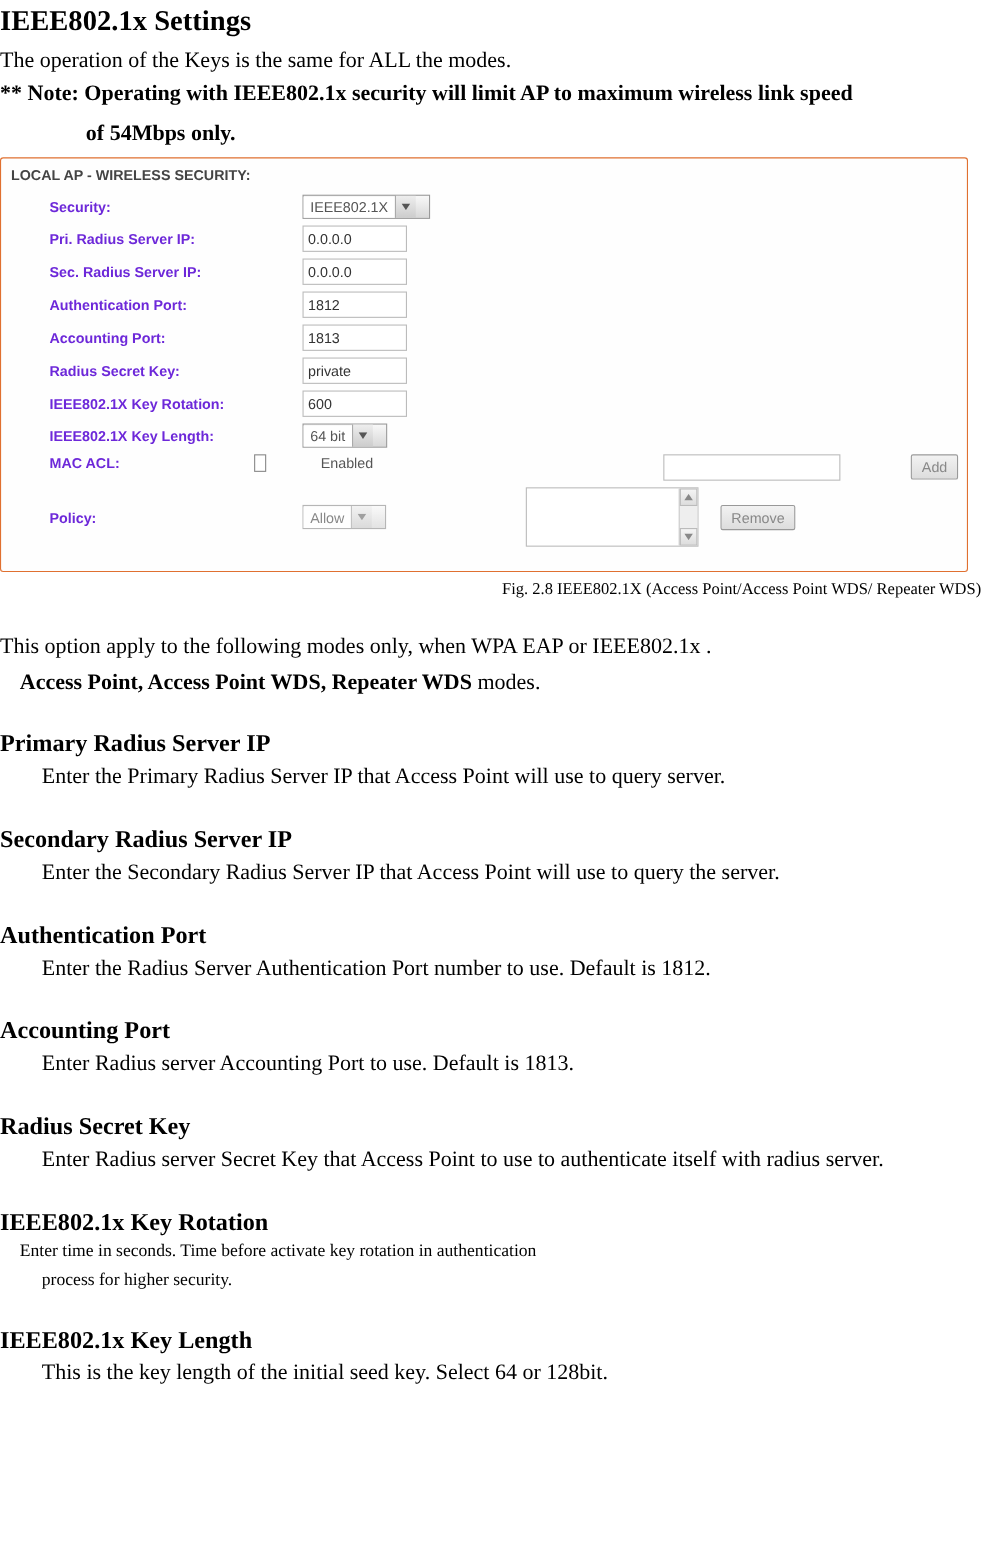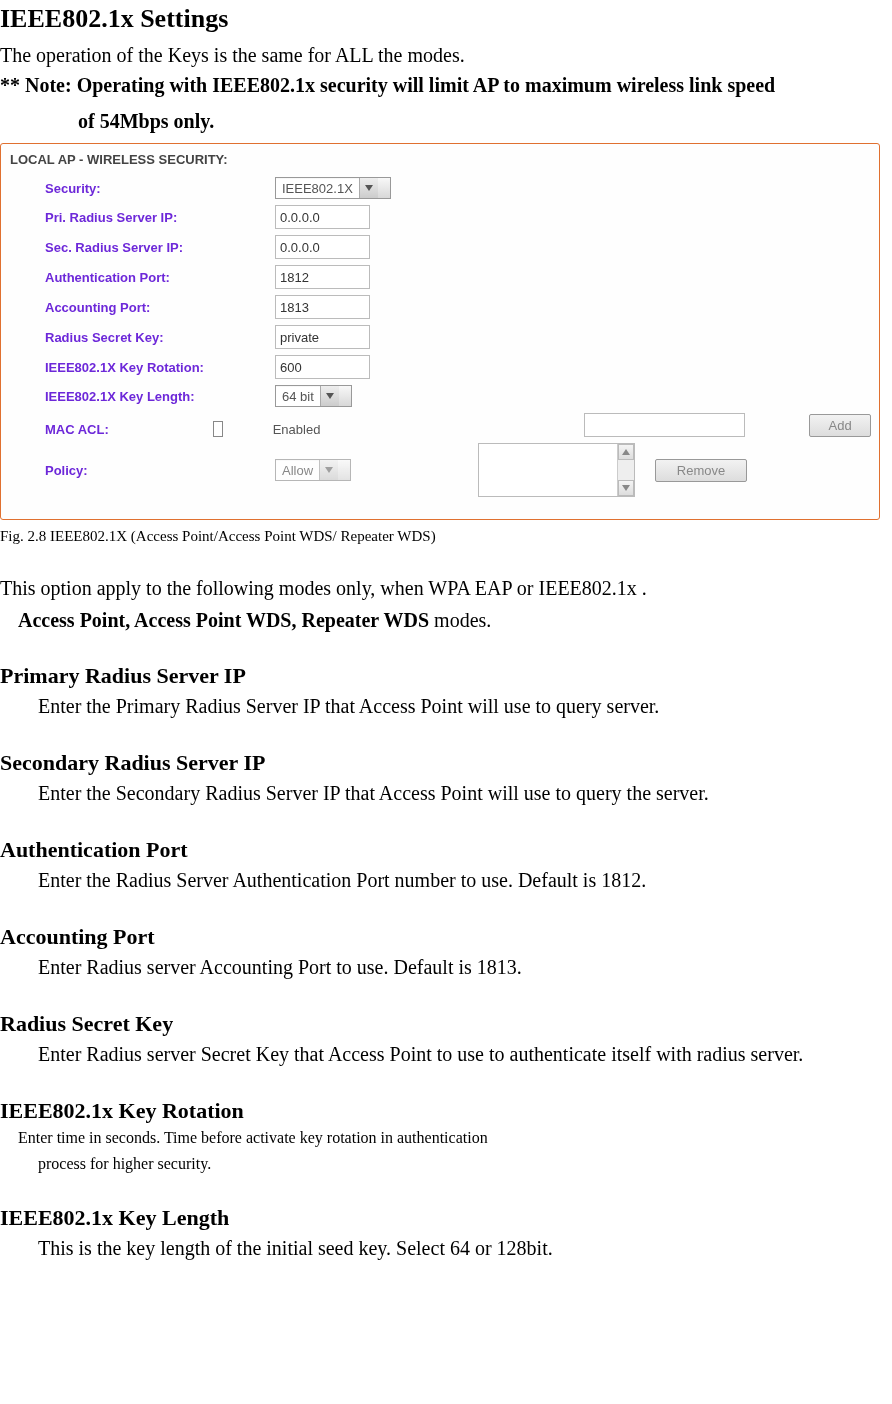--- a/index.html
+++ b/index.html
@@ -98,35 +98,35 @@
     .dropdown-btn svg { display:block; }
     .checkbox {
       width: 14px;
       height: 14px;
       border: 1px solid #888;
       background: #fff;
       display: inline-block;
       margin-right: 6px;
     }
     .mac-row {
-      align-items: flex-end;
+      align-items: flex-start;
       gap: 44px;
     }
     .mac-input {
       width: 155px;
       height: 20px;
       border: 1px solid #bbb;
       margin-left: 220px;
       margin-right: 20px;
     }
     .btn {
       border: 1px solid #999;
       background: linear-gradient(#f2f2f2,#ddd);
       color: #888;
-      padding: 3px 12px;
+      padding: 3px 0;
       font-size: 13px;
       font-family: Verdana, Arial, sans-serif;
       border-radius: 2px;
       width: 66px;
       text-align: center;
     }
     .policy-row {
       align-items: center;
     }
     .listbox {
@@ -152,21 +152,21 @@
     }
     .scroll-btn {
       height: 14px;
       background: linear-gradient(#f4f4f4,#ddd);
       border: 1px solid #bbb;
       display: flex;
       align-items: center;
       justify-content: center;
     }
     .caption {
-      text-align: left;
+      text-align: right;
       font-size: 15px;
       margin: 8px 0 28px 0;
     }
     .bodytext {
       font-size: 20px;
       margin: 2px 0;
       line-height: 1.5;
     }
     .modes-indent {
       margin-left: 18px;

